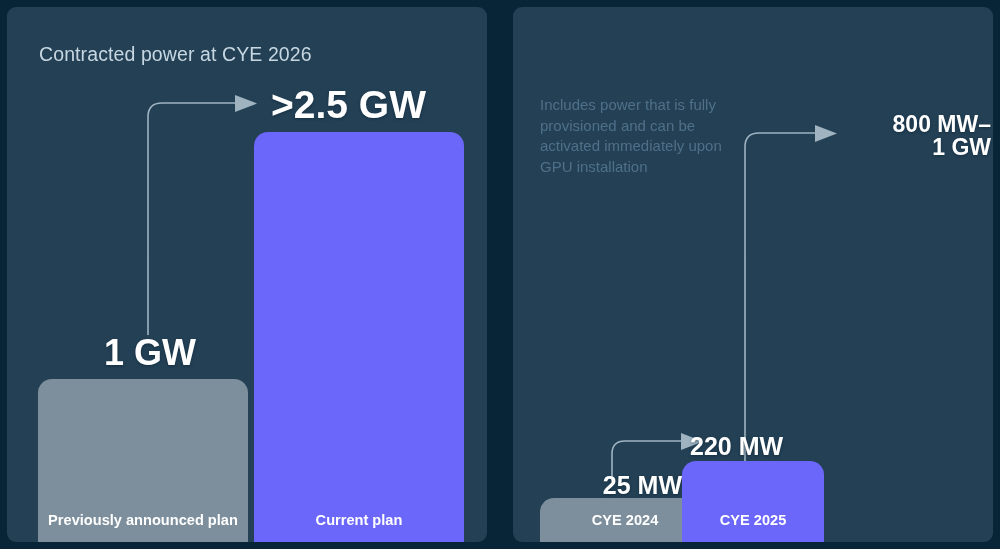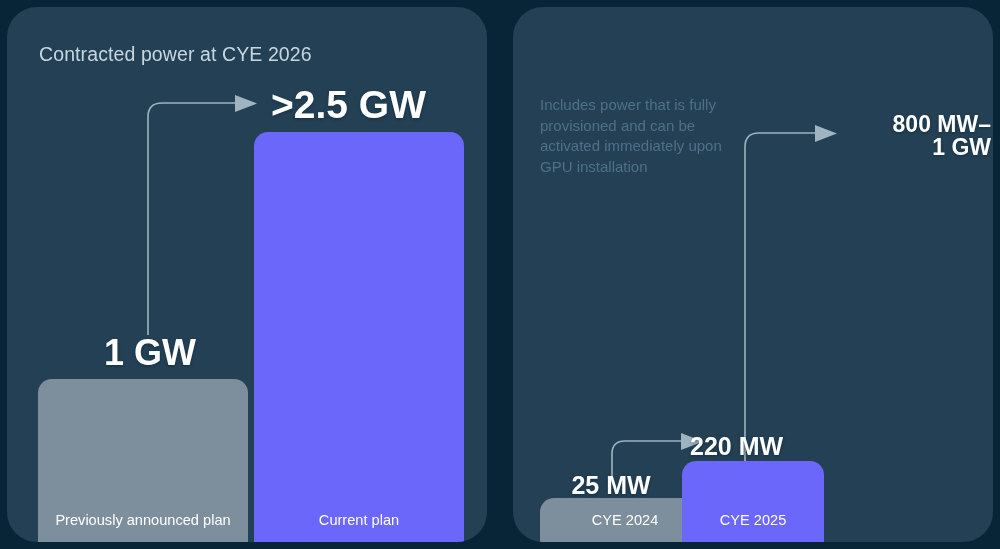--- a/index.html
+++ b/index.html
@@ -18,21 +18,21 @@
     position: absolute;
     left: 0; top: 0;
     width: 1000px;
     height: 549px;
     background: #082538;
   }
 
   .card {
     position: absolute;
     background: #234055;
-    border-radius: 30px;
+    border-radius: 9px;
     overflow: hidden;
   }
   #card-left  { left: 7px;   top: 7px; width: 480px; height: 535px; }
   #card-right { left: 513px; top: 7px; width: 480px; height: 535px; }
 
   .card-title {
     position: absolute;
     left: 32px;
     top: 36px;
     font-size: 19.5px;
@@ -62,21 +62,21 @@
   .bar.purple { background: #6b67fb; }
 
   .bar-label {
     position: absolute;
     left: 0; right: 0;
     bottom: 12px;
     text-align: center;
     color: #ffffff;
     font-size: 14.6px;
     line-height: 19px;
-    font-weight: 400;
+    font-weight: 700;
   }
 
   
   .value {
     position: absolute;
     color: #ffffff;
     font-weight: bold;
     line-height: 1.02;
     white-space: pre-line;
     text-shadow: 0 1px 3px rgba(5,25,40,.45);
@@ -130,21 +130,21 @@
     <svg class="arrow" style="left:93px; top:425px; width:115px; height:50px;" viewBox="0 0 115 50" width="115" height="50">
       <path d="M6,50 L6,22 Q6,9 19,9 L79,9"></path>
       <polygon points="75,1 97,9.5 75,18"></polygon>
     </svg>
 
     <svg class="arrow" style="left:226px; top:116px; width:120px; height:340px;" viewBox="0 0 120 340" width="120" height="340">
       <path d="M6,340 L6,24 Q6,10 20,10 L80,10"></path>
       <polygon points="76,2 98,10.5 76,19"></polygon>
     </svg>
 
-    <div class="value" style="left:27px; top:466px; width:142px; text-align:center; font-size:25px;">25 MW</div>
+    <div class="value" style="left:27px; top:466px; width:142px; text-align:right; font-size:25px;">25 MW</div>
 
     <div class="value" style="left:177px; top:427px; width:160px; text-align:left; font-size:25px;">220 MW</div>
 
     <div class="value" style="left:308px; top:106px; width:170px; text-align:right; font-size:23px;">800 MW–
 1 GW</div>
 
     <div class="bar gray" style="left:27px; top:491px; width:142px; height:44px;padding-left:28px;">
       <div class="bar-label">CYE 2024</div>
     </div>
 

